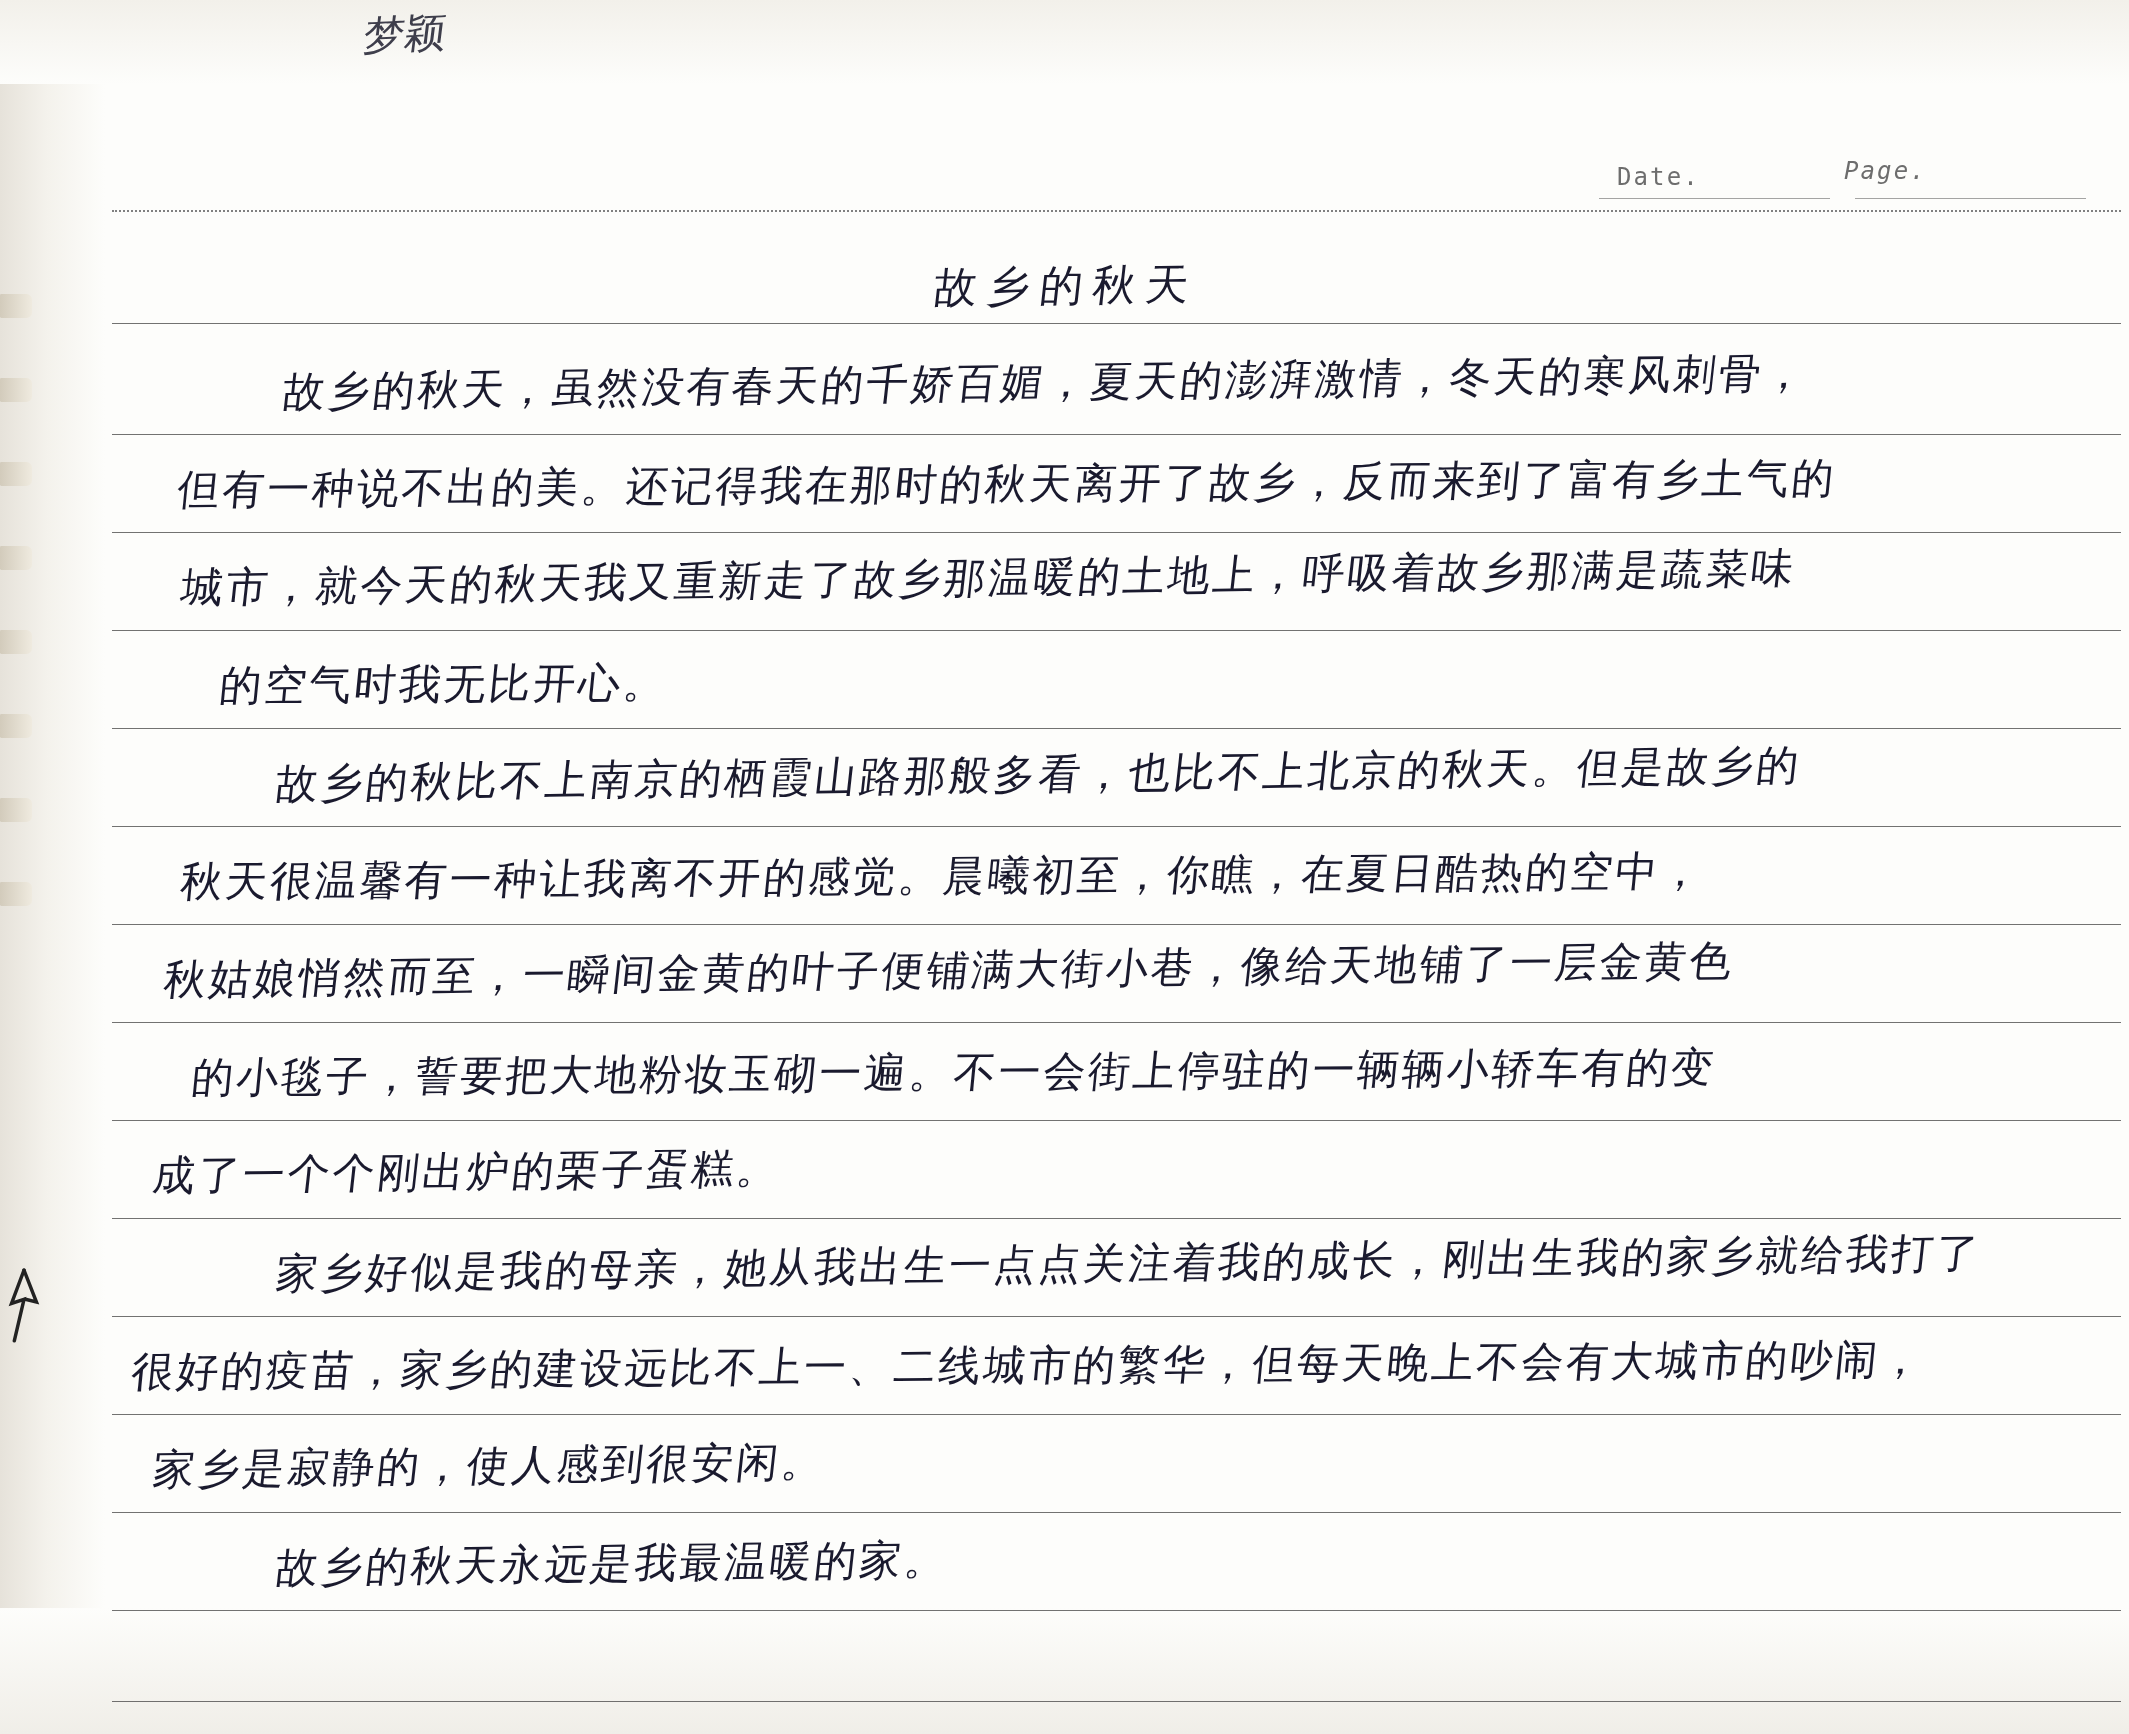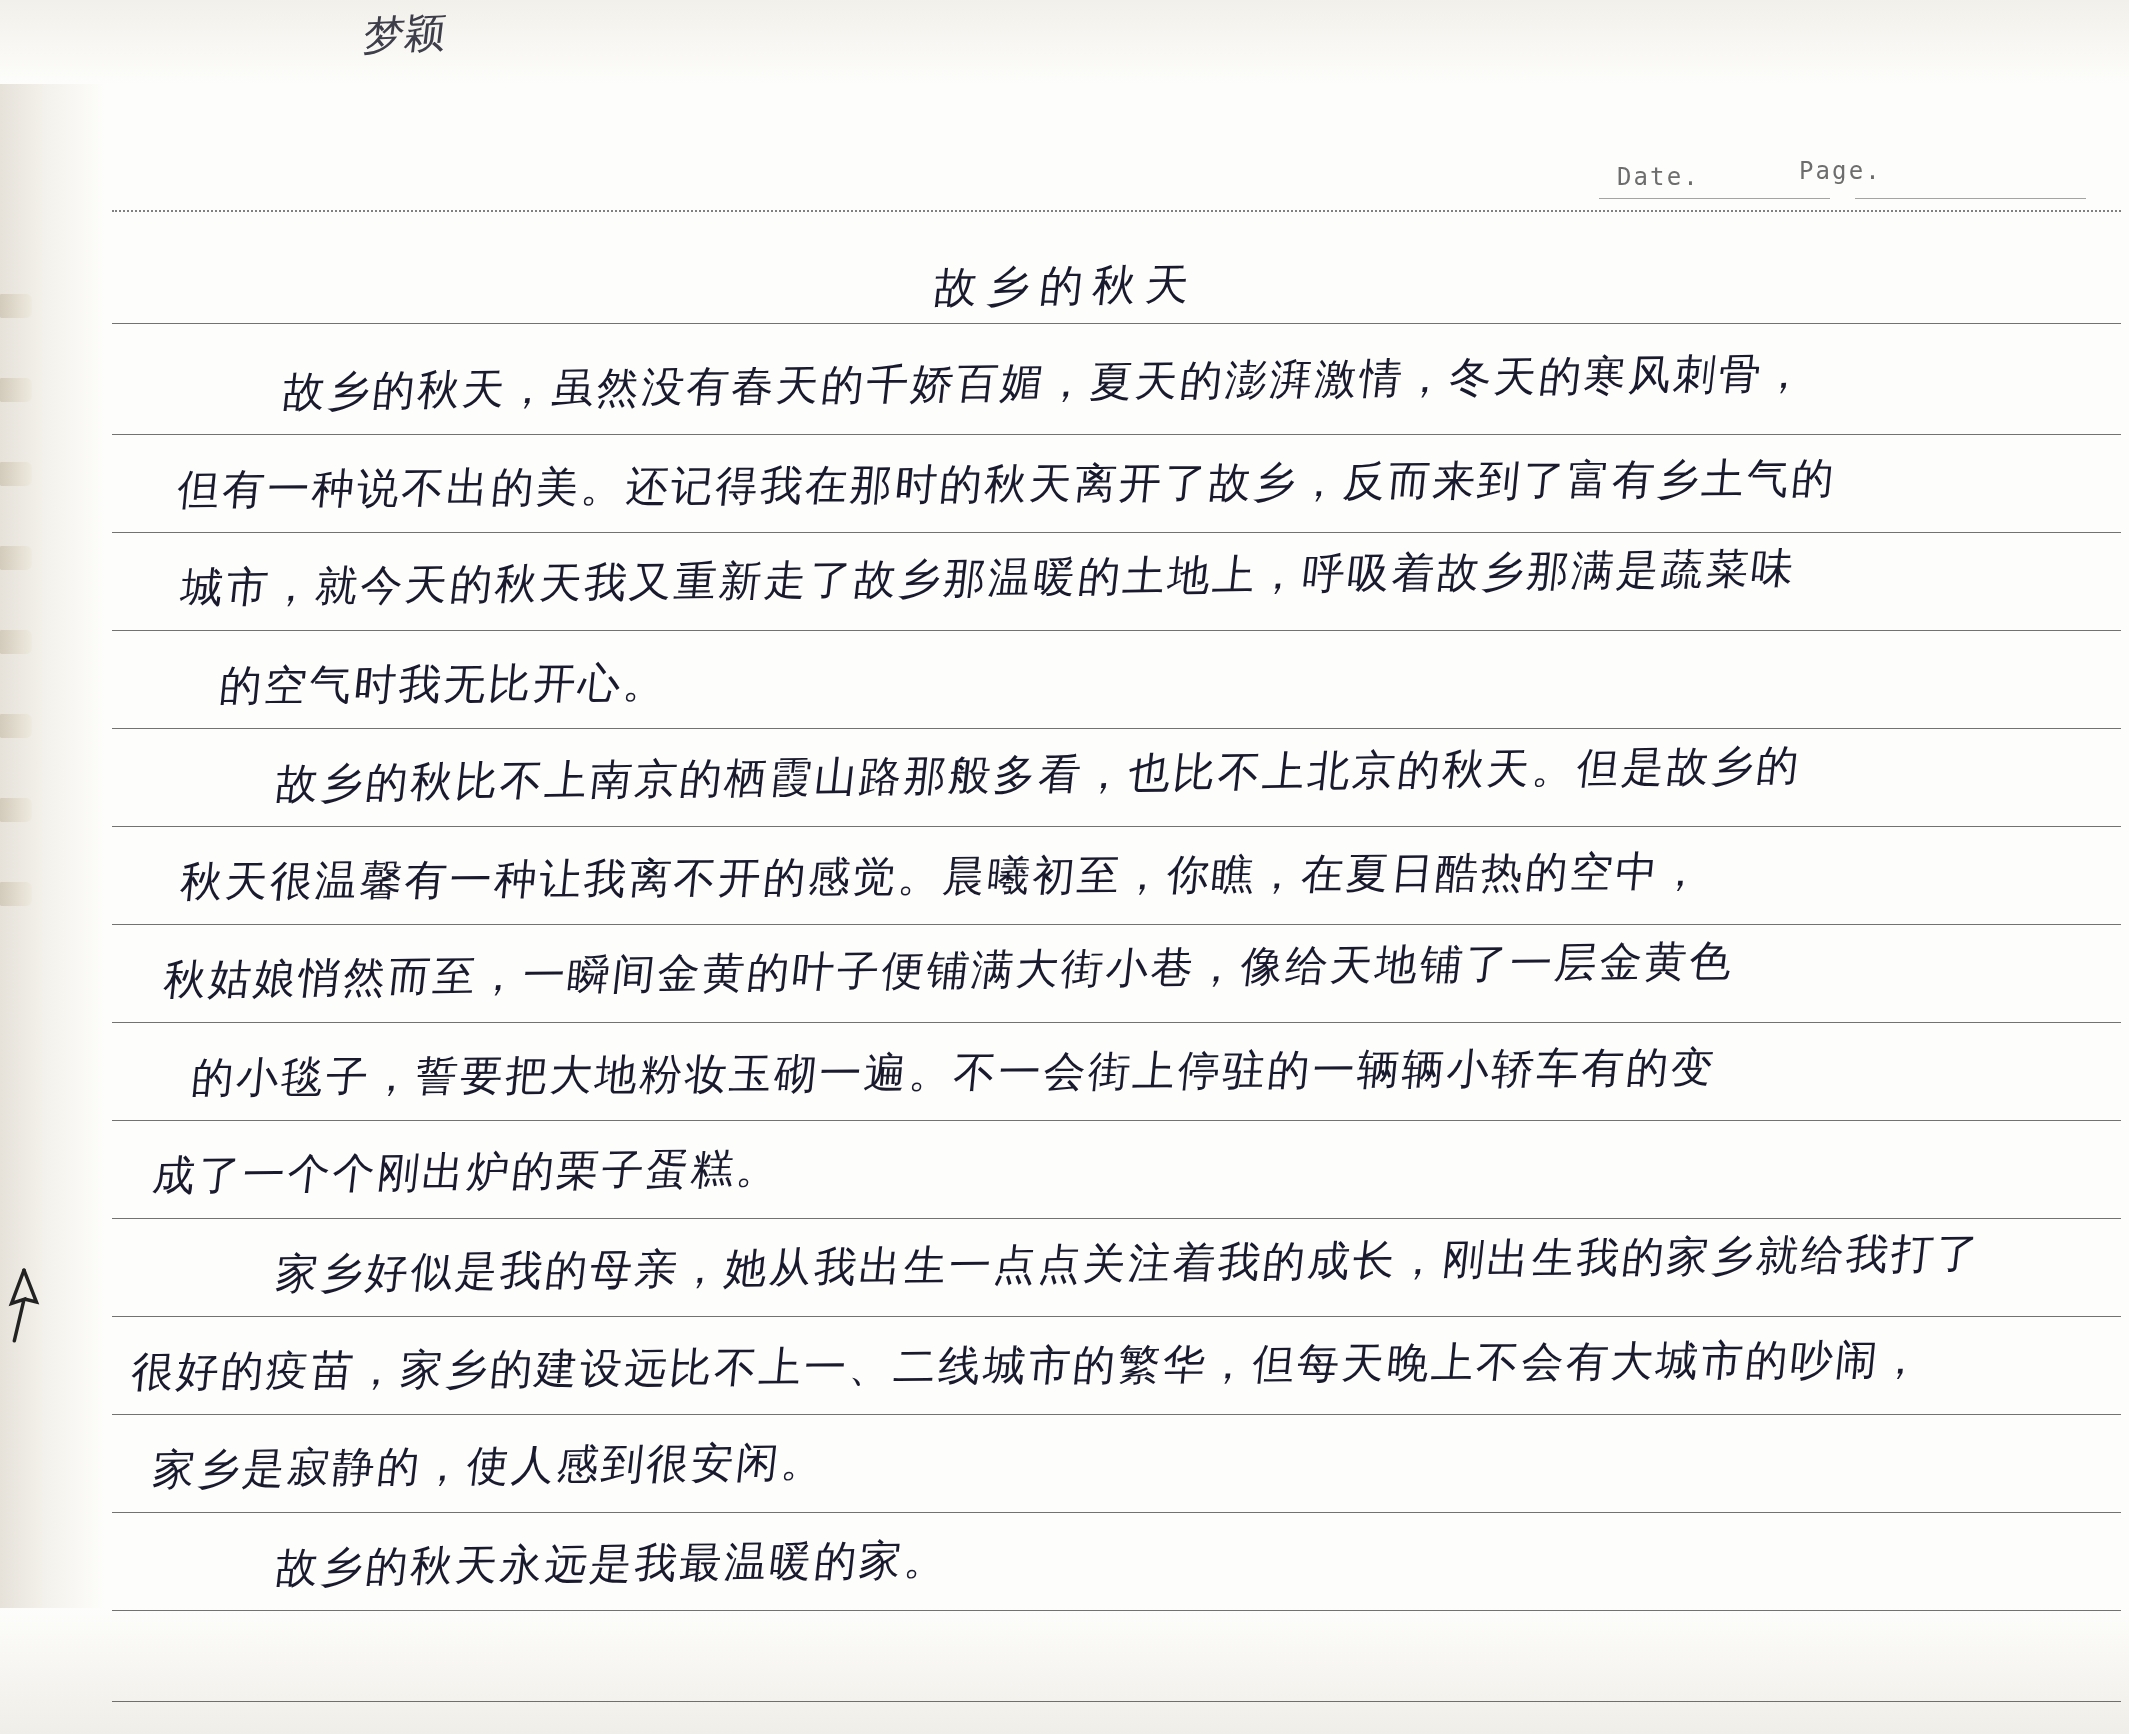--- a/index.html
+++ b/index.html
@@ -63,21 +63,21 @@
 
   
   .hdr {
     position: absolute;
     font-family: "DejaVu Sans Mono", monospace;
     font-size: 24px;
     letter-spacing: 2.1px;
     color: #6d6d6d;
   }
   .hdr-date { left: 1603px; top: 163px; margin-left: 14px; }
-  .hdr-page { left: 1799px; top: 157px; }
+  .hdr-page { left: 1844px; top: 157px; font-style: italic; }
   .hdr-underline {
     position: absolute;
     top: 198px;
     height: 0;
     border-top: 1.4px solid #8d8d8d;
     opacity: .8;
   }
   .hdr-underline.d { left: 1599px; width: 231px; }
   .hdr-underline.p { left: 1855px; width: 231px; }
 

